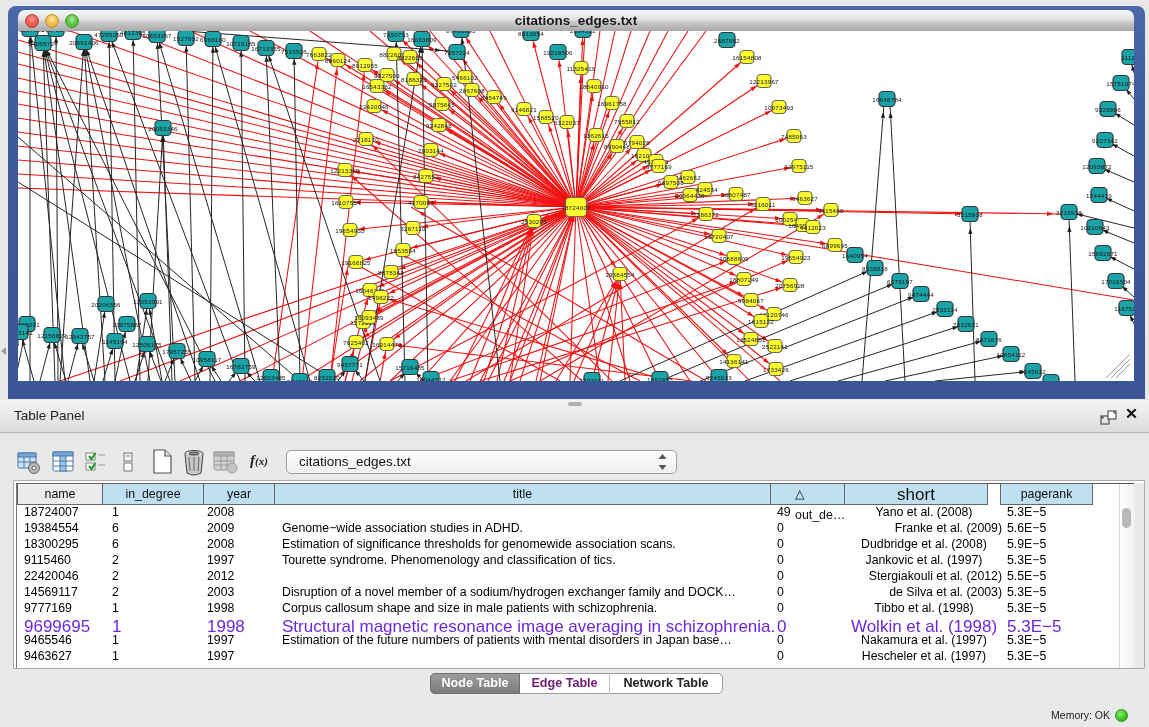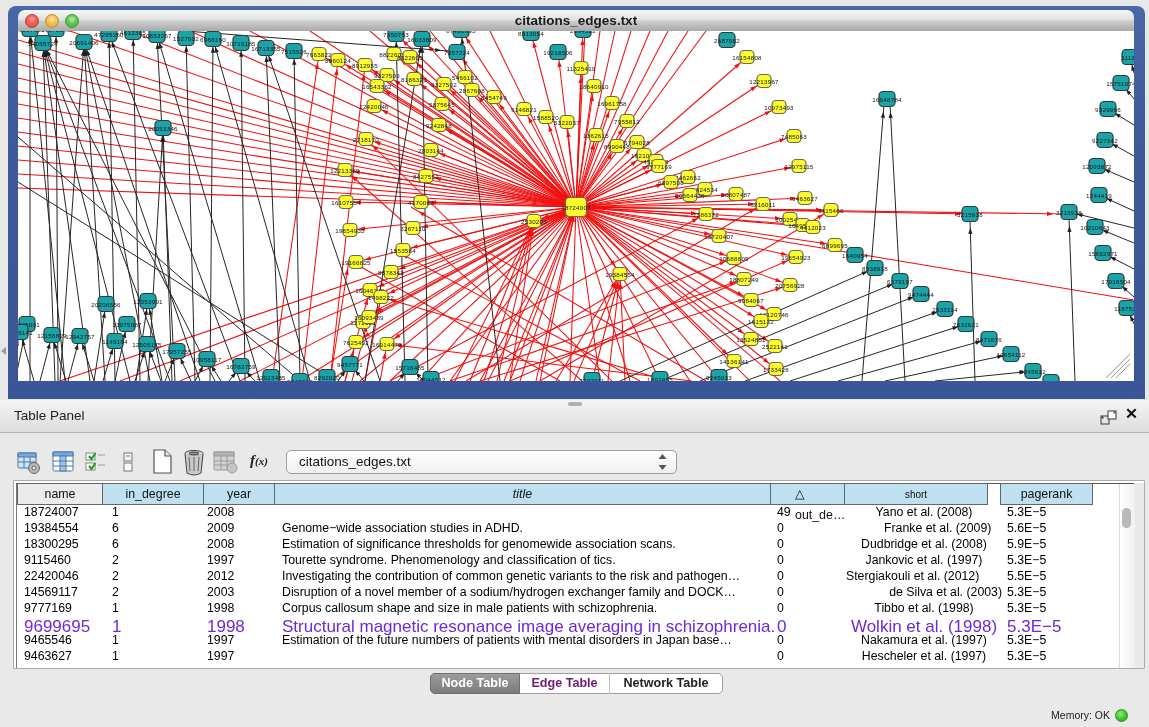--- a/index.html
+++ b/index.html
@@ -843,39 +843,39 @@
 <div class="abs" style="left:13px;top:480px;width:1132px;height:189px;background:#fff;border:1px solid #ababab;box-sizing:border-box;border-radius:1px"></div>
 <div class="abs" style="left:16px;top:483px;width:1118px;height:1px;background:#555"></div>
 <div class="abs" style="left:16px;top:484px;width:1px;height:184px;background:#777"></div>
 <div class="abs" style="left:1134px;top:483px;width:10px;height:185px;background:#e9e9e9"></div>
 
 <div class="abs" style="left:1119px;top:484px;width:15px;height:184px;background:linear-gradient(90deg,#ffffff,#f0f0f0);border-left:1px solid #dadada"></div>
 <div class="abs" style="left:1122px;top:508px;width:9px;height:20px;background:#b9b9b9;border-radius:5px"></div>
 <div style="position:absolute;left:17px;top:483px;width:86px;height:22px;background:#ebebeb;border:1px solid #666;box-sizing:border-box;font-size:12.4px;color:#111;text-align:center;line-height:21px;">name</div>
 <div style="position:absolute;left:102px;top:483px;width:102px;height:22px;background:#bfe0f0;border:1px solid #666;box-sizing:border-box;font-size:12.4px;color:#111;text-align:center;line-height:21px;">in_degree</div>
 <div style="position:absolute;left:203px;top:483px;width:72px;height:22px;background:#bfe0f0;border:1px solid #666;box-sizing:border-box;font-size:12.4px;color:#111;text-align:center;line-height:21px;">year</div>
-<div style="position:absolute;left:274px;top:483px;width:497px;height:22px;background:#bfe0f0;border:1px solid #666;box-sizing:border-box;font-size:12.4px;color:#111;text-align:center;line-height:21px;font-style:italic;">title</div>
+<div style="position:absolute;left:274px;top:483px;width:497px;height:22px;background:#bfe0f0;border:1px solid #666;box-sizing:border-box;font-size:12.4px;color:#111;text-align:center;line-height:21px;">title</div>
 <div style="position:absolute;left:770px;top:483px;width:75px;height:22px;background:#bfe0f0;border:1px solid #666;box-sizing:border-box;font-size:12.4px;color:#111;text-align:left;line-height:21px;padding-left:24px;">△ out_de…</div>
-<div style="position:absolute;left:844px;top:483px;width:144px;height:22px;background:#bfe0f0;border:1px solid #666;box-sizing:border-box;font-size:10px;color:#111;text-align:center;line-height:21px;">short</div>
+<div style="position:absolute;left:844px;top:483px;width:144px;height:22px;background:#bfe0f0;border:1px solid #666;box-sizing:border-box;font-size:17px;color:#111;text-align:center;line-height:21px;">short</div>
 <div style="position:absolute;left:1000px;top:483px;width:93px;height:22px;background:#bfe0f0;border:1px solid #666;box-sizing:border-box;font-size:12.4px;color:#111;text-align:center;line-height:21px;">pagerank</div>
 <div style="position:absolute;left:17px;top:505px;width:1077px;height:16px;font-size:12.3px;color:#000">
 <span style="position:absolute;left:7px">18724007</span>
 <span style="position:absolute;left:95px">1</span>
 <span style="position:absolute;left:190px">2008</span>
 <span style="position:absolute;left:760px">49</span>
 <span style="position:absolute;left:829px;width:156px;text-align:center;display:inline-block">Yano et al. (2008)</span>
 <span style="position:absolute;left:990px">5.3E−5</span>
 </div>
 <div style="position:absolute;left:17px;top:521px;width:1077px;height:16px;font-size:12.3px;color:#000">
 <span style="position:absolute;left:7px">19384554</span>
 <span style="position:absolute;left:95px">6</span>
 <span style="position:absolute;left:190px">2009</span>
 <span style="position:absolute;left:265px">Genome−wide association studies in ADHD.</span>
 <span style="position:absolute;left:760px">0</span>
-<span style="position:absolute;left:867px;width:156px;text-align:left;display:inline-block">Franke et al. (2009)</span>
+<span style="position:absolute;left:829px;width:156px;text-align:right;display:inline-block">Franke et al. (2009)</span>
 <span style="position:absolute;left:990px">5.6E−5</span>
 </div>
 <div style="position:absolute;left:17px;top:537px;width:1077px;height:16px;font-size:12.3px;color:#000">
 <span style="position:absolute;left:7px">18300295</span>
 <span style="position:absolute;left:95px">6</span>
 <span style="position:absolute;left:190px">2008</span>
 <span style="position:absolute;left:265px">Estimation of significance thresholds for genomewide association scans.</span>
 <span style="position:absolute;left:760px">0</span>
 <span style="position:absolute;left:829px;width:156px;text-align:center;display:inline-block">Dudbridge et al. (2008)</span>
 <span style="position:absolute;left:990px">5.9E−5</span>
@@ -886,23 +886,22 @@
 <span style="position:absolute;left:190px">1997</span>
 <span style="position:absolute;left:265px">Tourette syndrome. Phenomenology and classification of tics.</span>
 <span style="position:absolute;left:760px">0</span>
 <span style="position:absolute;left:829px;width:156px;text-align:center;display:inline-block">Jankovic et al. (1997)</span>
 <span style="position:absolute;left:990px">5.3E−5</span>
 </div>
 <div style="position:absolute;left:17px;top:569px;width:1077px;height:16px;font-size:12.3px;color:#000">
 <span style="position:absolute;left:7px">22420046</span>
 <span style="position:absolute;left:95px">2</span>
 <span style="position:absolute;left:190px">2012</span>
-<span style="position:absolute;left:265px">Investigating the contribution of common genetic variants to the risk and pathogen…</span>
 <span style="position:absolute;left:760px">0</span>
-<span style="position:absolute;left:829px;width:156px;text-align:left;display:inline-block">Stergiakouli et al. (2012)</span>
+<span style="position:absolute;left:829px;width:156px;text-align:right;display:inline-block">Stergiakouli et al. (2012)</span>
 <span style="position:absolute;left:990px">5.5E−5</span>
 </div>
 <div style="position:absolute;left:17px;top:585px;width:1077px;height:16px;font-size:12.3px;color:#000">
 <span style="position:absolute;left:7px">14569117</span>
 <span style="position:absolute;left:95px">2</span>
 <span style="position:absolute;left:190px">2003</span>
 <span style="position:absolute;left:265px">Disruption of a novel member of a sodium/hydrogen exchanger family and DOCK…</span>
 <span style="position:absolute;left:760px">0</span>
 <span style="position:absolute;left:829px;width:156px;text-align:right;display:inline-block">de Silva et al. (2003)</span>
 <span style="position:absolute;left:990px">5.3E−5</span>

